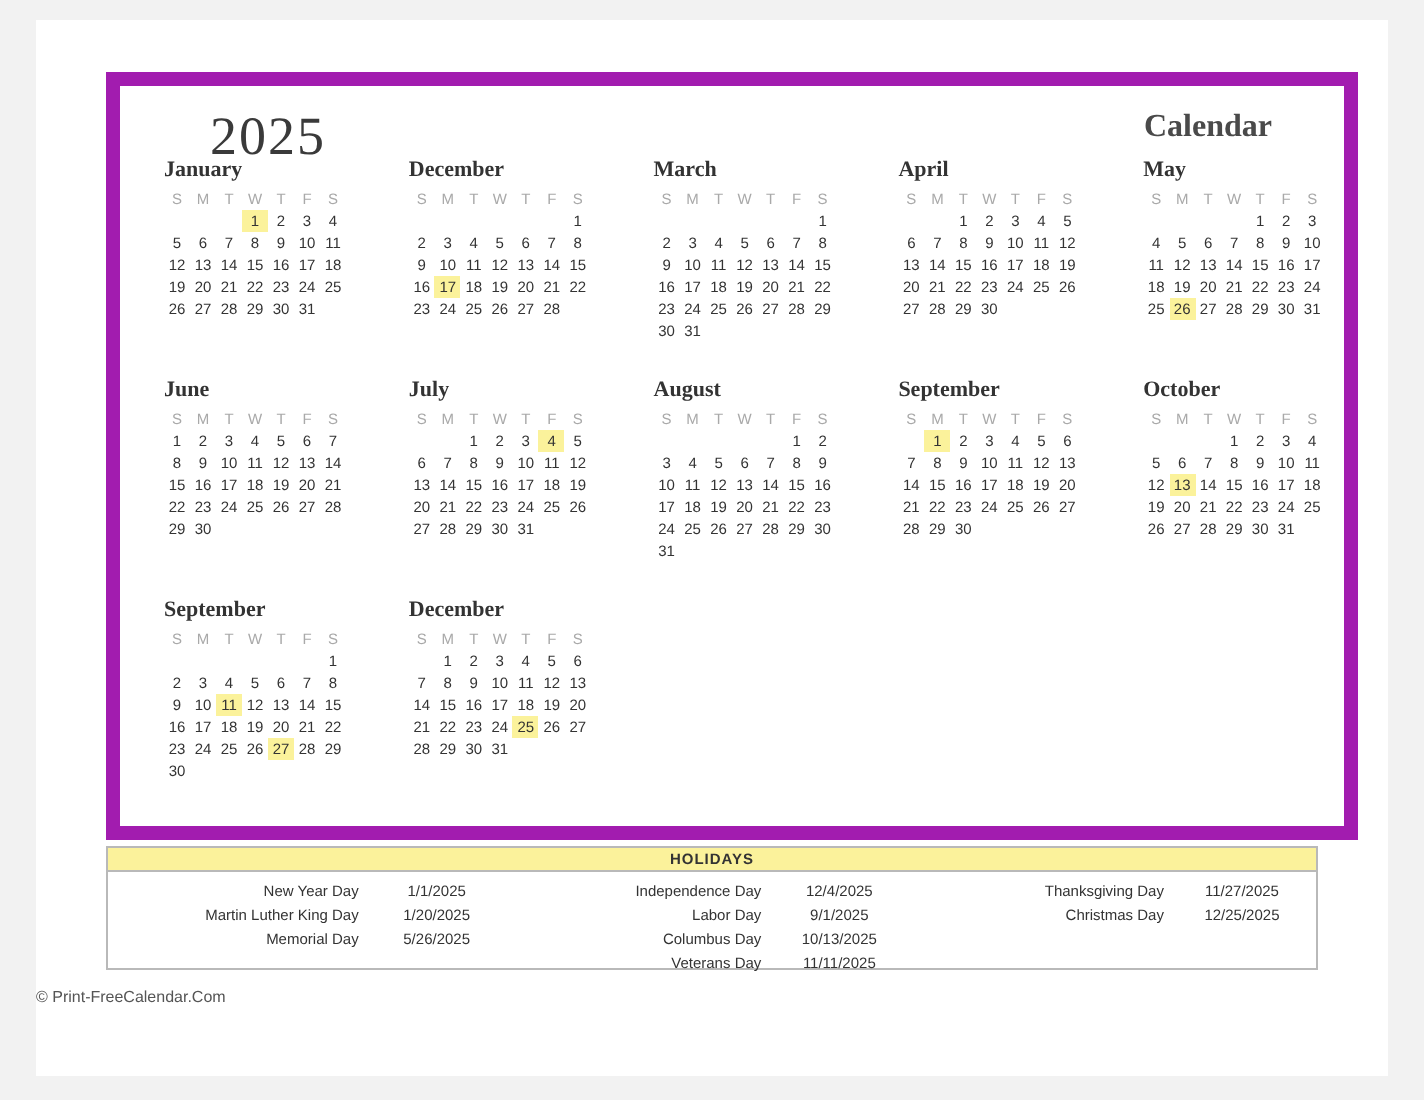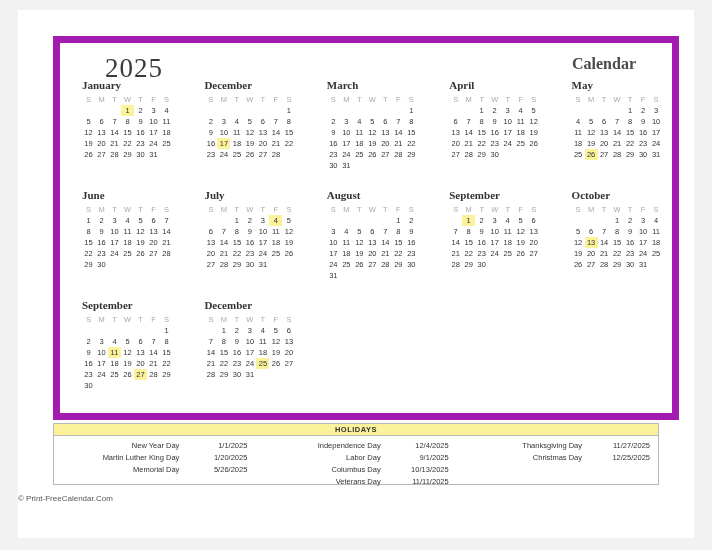--- a/index.html
+++ b/index.html
@@ -135,21 +135,21 @@
   }
   .hrow {
     display: flex;
     justify-content: space-between;
     font-size: 7.5px;
     color: #333;
     line-height: 12px;
     font-family: Liberation Sans, sans-serif;
   }
   .hname { text-align: right; flex: 1; padding-right: 10px; }
-  .hdate { width: 58px; text-align: right; }
+  .hdate { width: 58px; text-align: center; }
   .footer {
     position: absolute;
     left: 0;
     top: 484px;
     width: 676px;
     text-align: left;
     font-size: 8px;
     color: #555;
   }
 </style>

